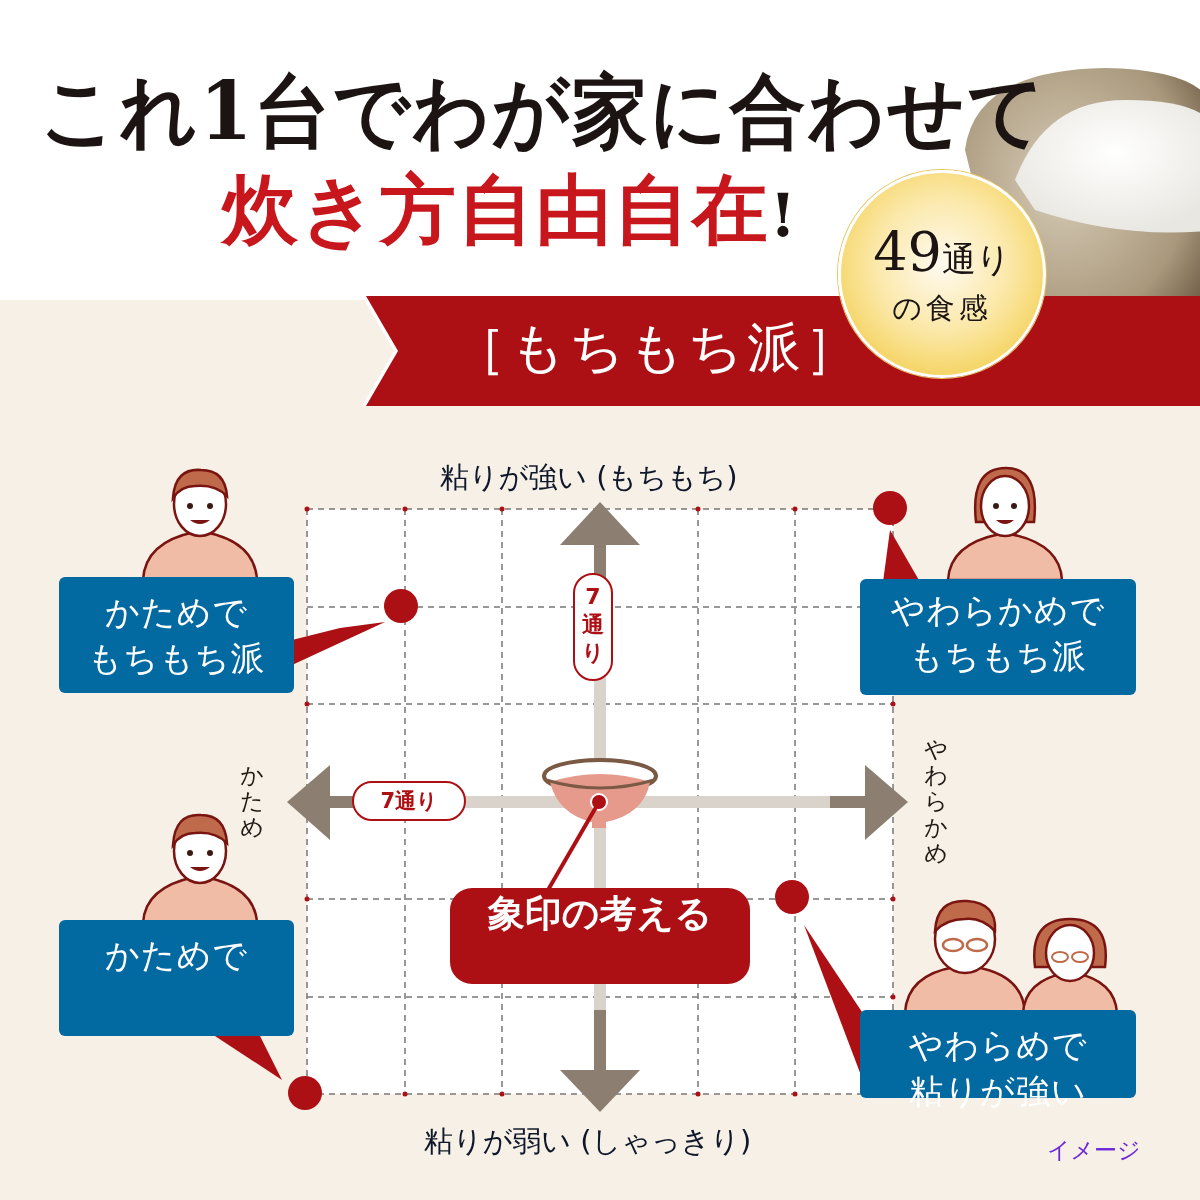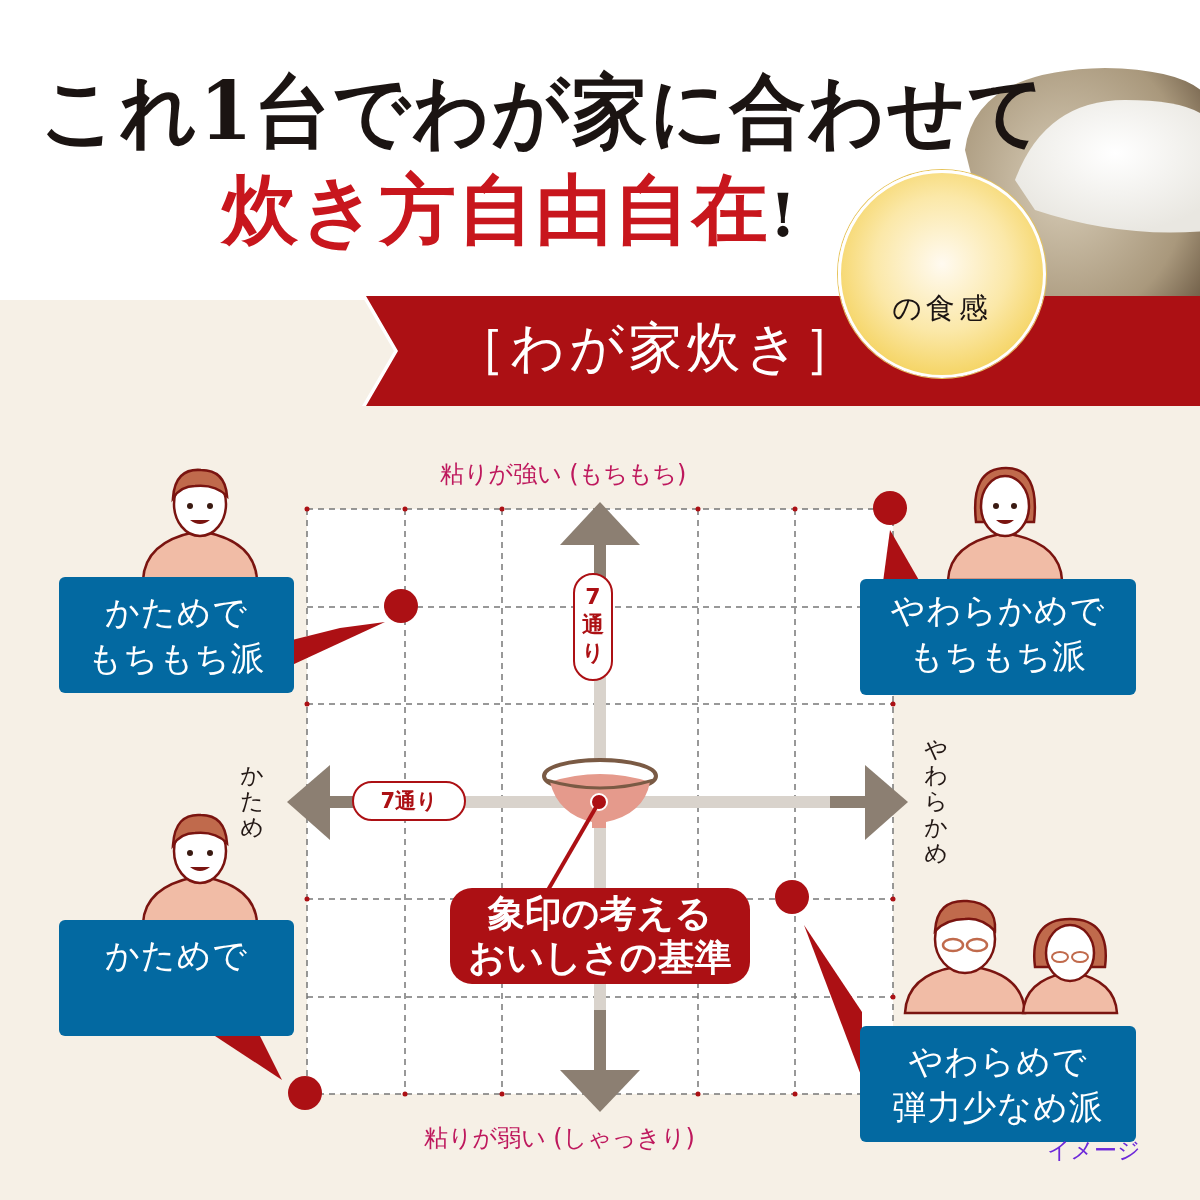--- a/index.html
+++ b/index.html
@@ -15,21 +15,21 @@
   .band-arrow-white{position:absolute;left:362px;top:0;width:42px;height:110px;background:#fff;clip-path:polygon(0 0,4px 0,36px 50%,4px 100%,0 100%,32px 50%);}
   .point-label{position:absolute;left:58px;top:30px;font-size:38px;font-weight:bold;color:#2a1a12;white-space:nowrap;letter-spacing:-1px;}
   .feature-title{position:absolute;left:452px;top:16px;font-family:"DejaVu Serif","Liberation Serif",serif;font-size:54px;color:#fff;white-space:nowrap;letter-spacing:4px;}
   .bowl-photo{left:955px;top:60px;width:260px;height:300px;}
   .badge{left:838px;top:170px;width:202px;height:202px;border-radius:50%;background:radial-gradient(circle at 50% 45%,#fffaf0 0%,#fbe8a8 45%,#f0c42c 100%);border:3px solid #fff;box-shadow:0 0 0 1px #e6c35a;text-align:center;}
   .badge-l1{position:absolute;left:0;top:48px;width:100%;font-family:"DejaVu Serif","Liberation Serif",serif;color:#1b1412;white-space:nowrap;}
   .badge-l1 .num{font-size:54px;font-weight:normal;}
   .badge-l1 .unit{font-size:34px;}
   .badge-l2{position:absolute;left:0;top:116px;width:100%;font-family:"DejaVu Serif","Liberation Serif",serif;font-size:29px;color:#1b1412;letter-spacing:4px;}
   .grid{left:307px;top:509px;width:586px;height:585px;background:#fff;}
-  .axis-label{font-size:24px;color:#be185d;white-space:nowrap;}
+  .axis-label{font-size:29px;color:#0f172a;white-space:nowrap;}
   .vlabel{font-size:23px;color:#231815;width:28px;line-height:26px;text-align:center;}
   .bubble{background:#0369a1;border-radius:6px;color:#fff;font-size:34px;text-align:center;line-height:46px;letter-spacing:1px;}
   .pill{background:#fff;border:2.5px solid #ac1014;border-radius:22px;color:#ac1014;font-weight:bold;text-align:center;}
   .std-label{font-size:37px;font-weight:bold;color:#fff;text-align:center;line-height:44px;white-space:nowrap;}
   .image-note{font-size:23px;color:#6d28d9;text-align:center;}
 </style>
 </head>
 <body>
 
 <div class="abs hero"></div>
@@ -49,24 +49,25 @@
   <path d="M10 90 Q20 10 150 8 Q260 10 260 60 L260 290 Q200 300 150 270 Q60 240 30 170 Z" fill="url(#bowlG)"></path>
   <path d="M60 120 Q90 40 170 40 Q250 40 260 70 L260 170 Q170 180 80 150 Z" fill="url(#riceG)"></path>
 </svg>
 
 <div class="abs headline1">これ1台でわが家に合わせて</div>
 <div class="abs headline2"><span>炊き方自由自在</span><span class="excl">!</span></div>
 
 <div class="abs band">
   <div class="band-right"></div>
   <div class="band-arrow-white"></div>
-  <div class="feature-title">［わが家炊き］</div>
+  <div class="feature-title">［もちもち派］</div>
 </div>
 
 <div class="abs badge">
+  <div class="badge-l1"><span class="num">49</span><span class="unit">通り</span></div>
   <div class="badge-l2">の食感</div>
 </div>
 
 <div class="abs axis-label" style="left:440px;top:458px;">粘りが強い (もちもち)</div>
 <div class="abs axis-label" style="left:424px;top:1122px;">粘りが弱い (しゃっきり)</div>
 
 <div class="abs grid"></div>
 
 <svg class="abs" style="left:0;top:0;" width="1200" height="1200">
   <g stroke="#777" stroke-width="1.5" stroke-dasharray="6,5" fill="none">
@@ -141,21 +142,20 @@
   <path d="M14 30 Q64 14 114 30 Q108 62 70 70 L70 76 L56 76 L56 70 Q22 62 14 30 Z" fill="#e59a8c"></path>
   <path d="M10 28 Q64 44 118 28" stroke="#7a5a44" stroke-width="3" fill="none"></path>
   <circle cx="63" cy="50" r="8" fill="#ac1014" stroke="#fff" stroke-width="2"></circle>
 </svg>
 <svg class="abs" style="left:0;top:0;" width="1200" height="1200">
   <line x1="599" y1="802" x2="548" y2="890" stroke="#ac1014" stroke-width="4"></line>
 </svg>
 <div class="abs" style="left:450px;top:888px;width:300px;height:96px;background:#ac1014;border-radius:22px;"></div>
 <div class="abs std-label" style="left:450px;top:892px;width:300px;">
   <div>象印の考える</div>
-  <div>おいしさの基準</div>
 </div>
 
 <svg class="abs" style="left:0;top:0;" width="1200" height="1200">
   <g fill="#ac1014">
     <circle cx="401" cy="606" r="17"></circle>
     <polygon points="340,628 385,622 292,665 292,640"></polygon>
     <circle cx="890" cy="508" r="17"></circle>
     <polygon points="890,530 920,582 883,582"></polygon>
     <circle cx="305" cy="1093" r="17"></circle>
     <polygon points="282,1080 215,1036 260,1036"></polygon>
@@ -205,18 +205,18 @@
   <div>かためで</div>
   <div>もちもち派</div>
 </div>
 <div class="abs bubble" style="left:860px;top:579px;width:276px;height:116px;padding-top:8px;box-sizing:border-box;">
   <div>やわらかめで</div>
   <div>もちもち派</div>
 </div>
 <div class="abs bubble" style="left:59px;top:920px;width:235px;height:116px;padding-top:12px;box-sizing:border-box;">
   <div>かためで</div>
 </div>
-<div class="abs bubble" style="left:860px;top:1010px;width:276px;height:116px;padding-top:12px;box-sizing:border-box;margin-top:16px;">
+<div class="abs bubble" style="left:860px;top:1010px;width:276px;height:88px;padding-top:12px;box-sizing:border-box;">
   <div>やわらめで</div>
-  <div>弾力少なめ派</div>
+  <div>粘りが強い</div>
 </div>
 
 <div class="abs image-note" style="left:1047px;top:1135px;">イメージ</div>
 
 </body></html>

